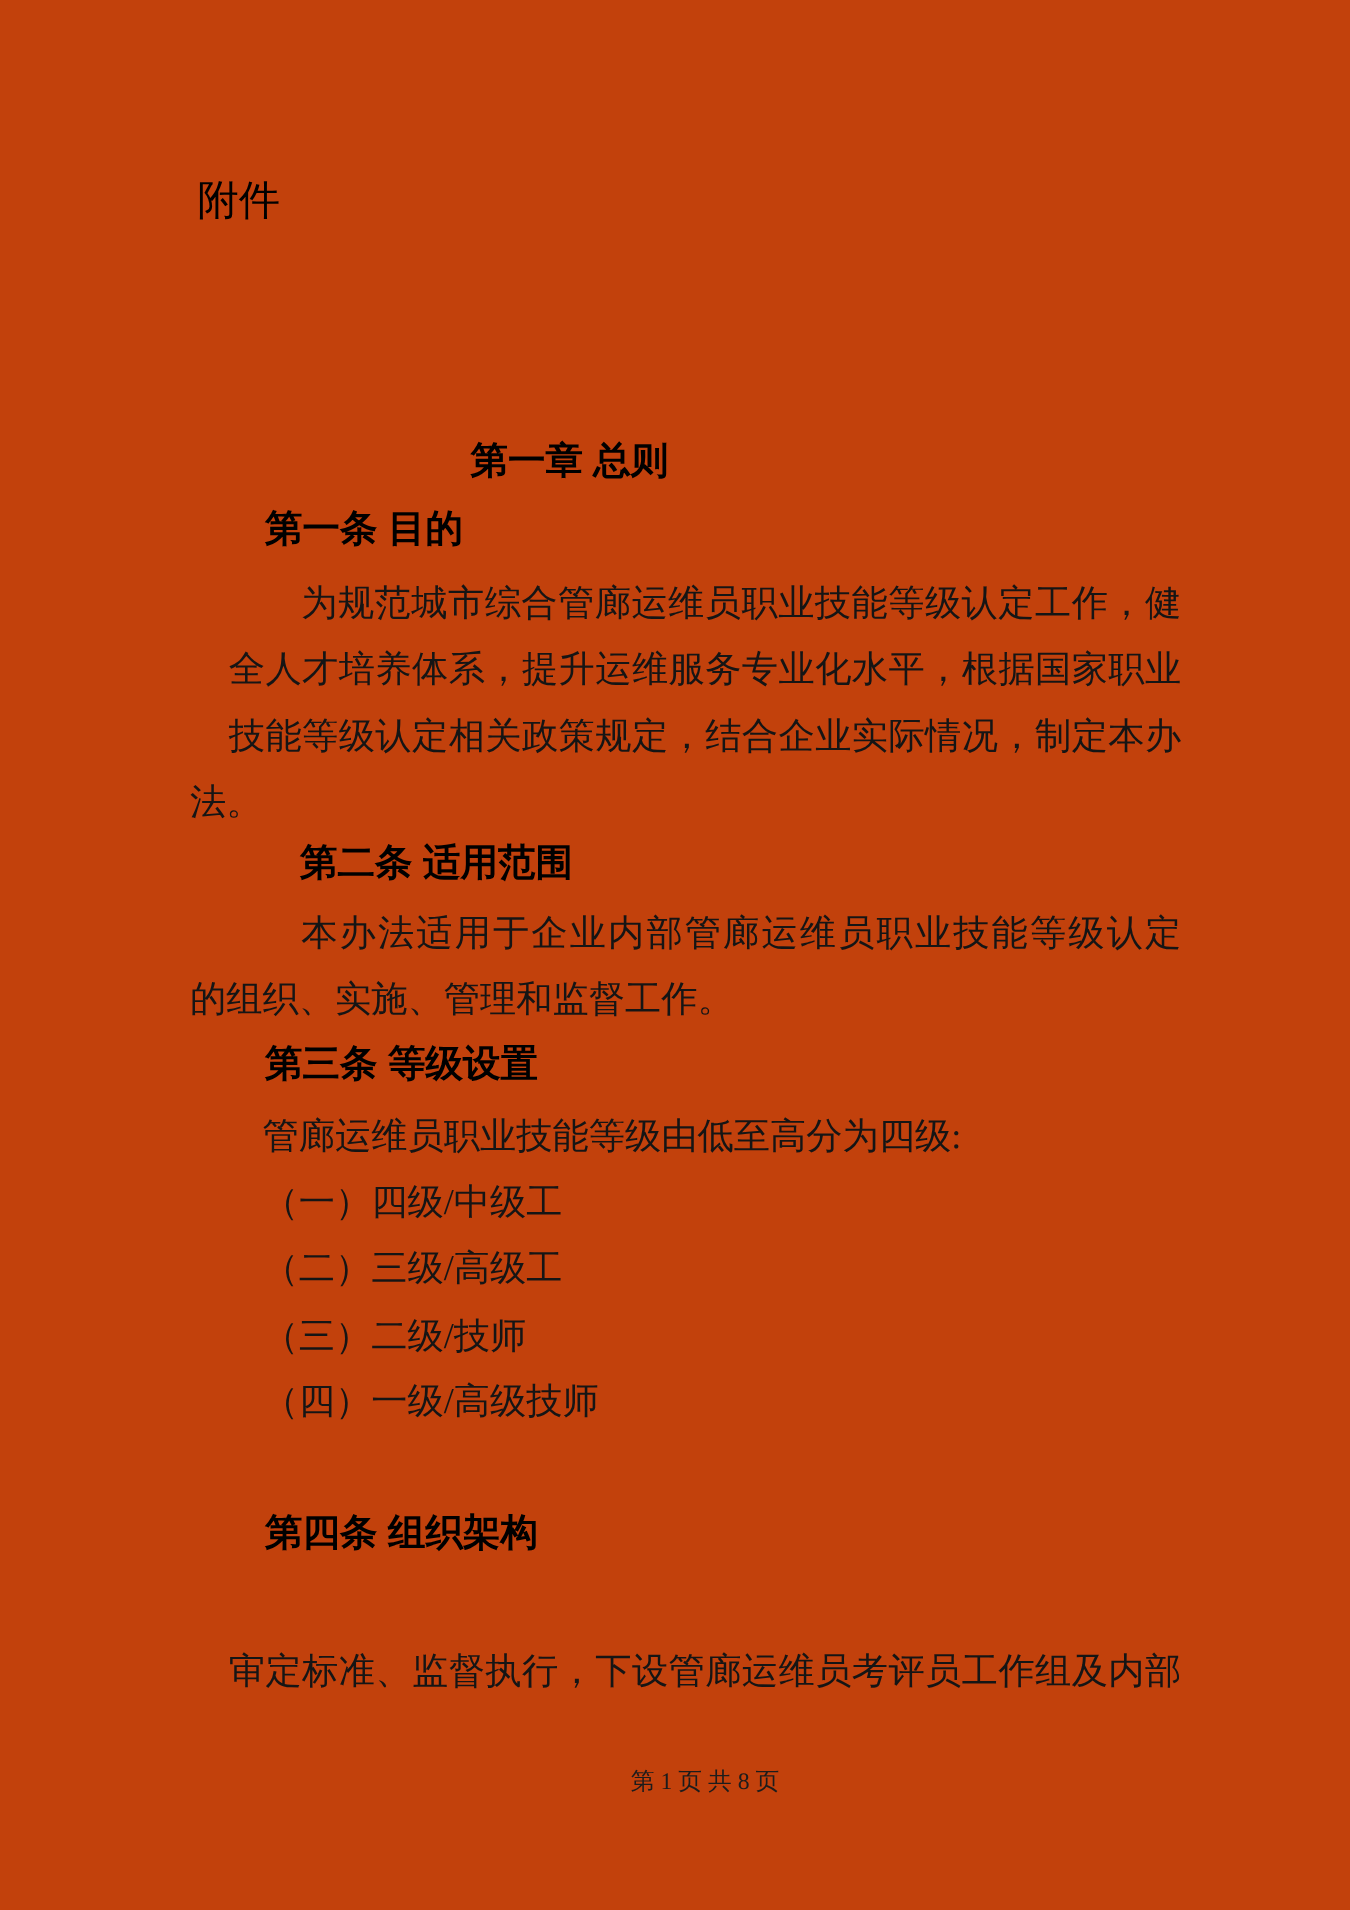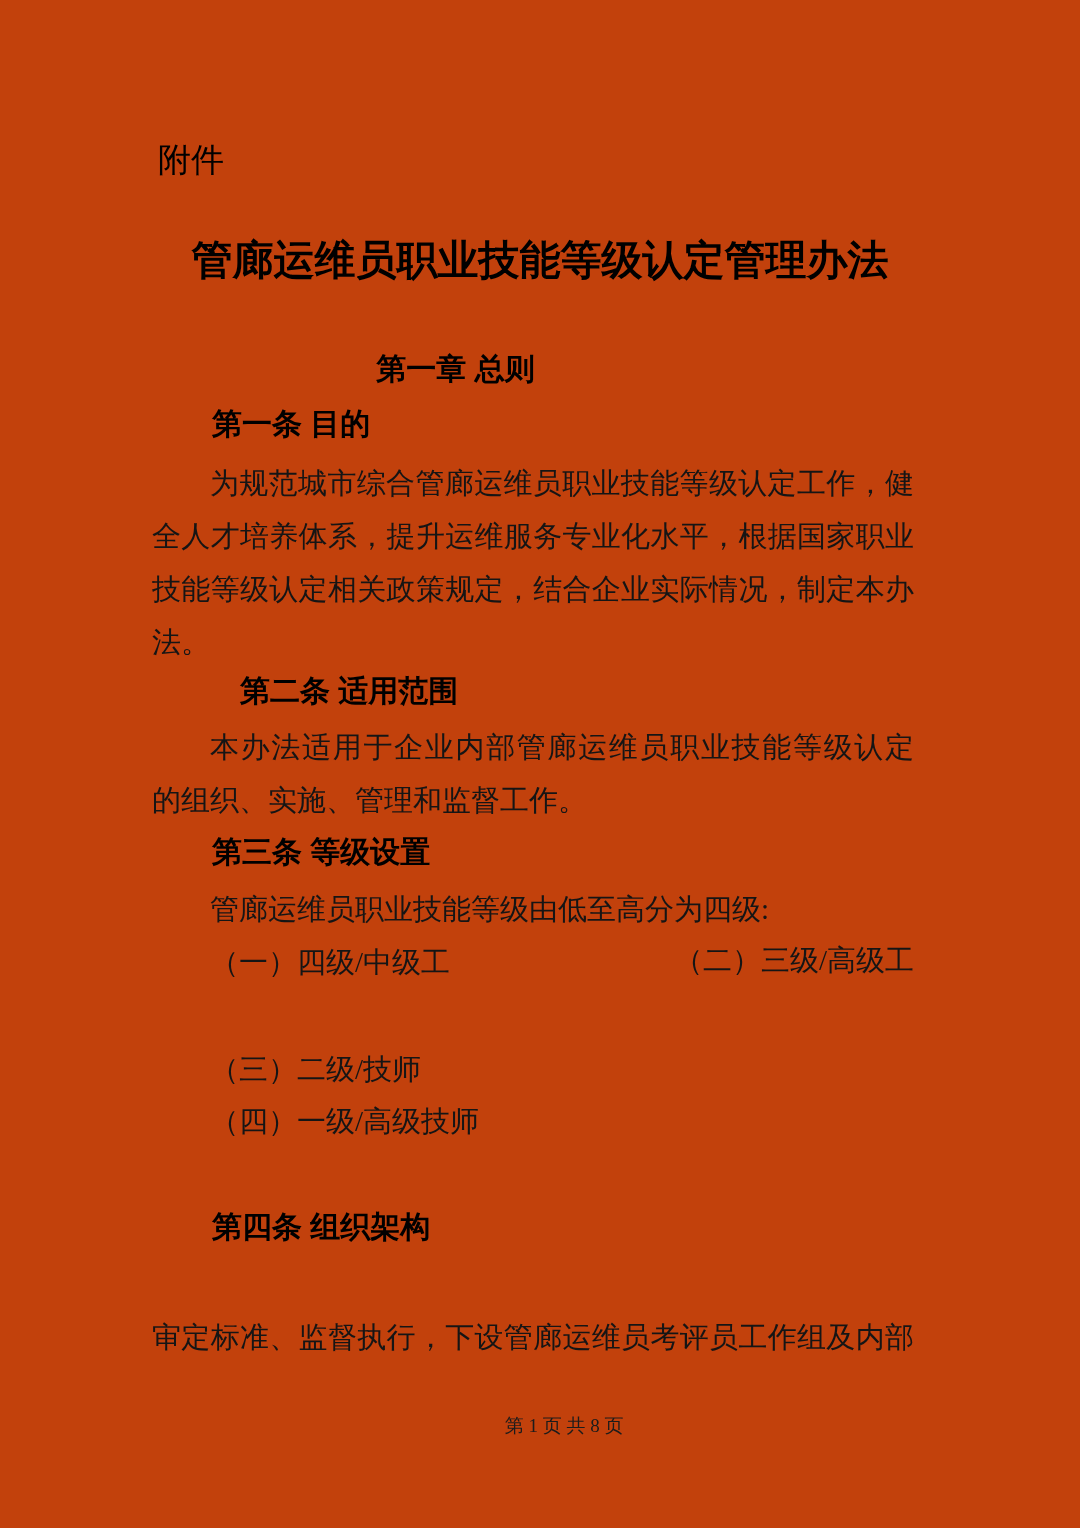--- a/index.html
+++ b/index.html
@@ -72,20 +72,21 @@
     font-weight: 400;
     font-size: 29px;
     line-height: 36px;
     color: #151515;
   }
   .indent { text-indent: 58px; }
   .jfull {
     text-align: justify;
     text-align-last: justify;
     text-justify: inter-character;
+    margin-left: 31px;
   }
 
   
   .page-footer {
     left: 0;
     top: 1414px;
     width: 1080px;
     text-align: center;
     font-family: "Liberation Serif", "DejaVu Serif", serif;
     font-size: 19px;
@@ -94,42 +95,41 @@
     margin-left: 24px;
   }
 </style>
 </head>
 <body>
 
 <div class="page">
 
   <div class="abs attachment">附件</div>
 
-  <div class="abs doc-title">管廊运维员职业技能等级认定管理办法</div>
 
   <div class="abs chap-heading" style="top:351px;">第一章 总则</div>
 
   <div class="abs art-heading" style="top:406px;">第一条 目的</div>
 
   <div class="abs body-line indent jfull" style="top:465px;">为规范城市综合管廊运维员职业技能等级认定工作，健</div>
   <div class="abs body-line jfull" style="top:518px;">全人才培养体系，提升运维服务专业化水平，根据国家职业</div>
   <div class="abs body-line jfull" style="top:571px;">技能等级认定相关政策规定，结合企业实际情况，制定本办</div>
   <div class="abs body-line" style="top:624px;">法。</div>
 
   <div class="abs art-heading" style="top:673px;margin-left:28px;">第二条 适用范围</div>
 
   <div class="abs body-line indent jfull" style="top:729px;">本办法适用于企业内部管廊运维员职业技能等级认定</div>
   <div class="abs body-line" style="top:782px;">的组织、实施、管理和监督工作。</div>
 
   <div class="abs art-heading" style="top:834px;">第三条 等级设置</div>
 
   <div class="abs body-line indent" style="top:891px;">管廊运维员职业技能等级由低至高分为四级:</div>
 
   <div class="abs body-line indent" style="top:944px;">（一）四级/中级工</div>
-  <div class="abs body-line indent" style="top:942px;text-align:right;">（二）三级/高级工</div>
+  <div class="abs body-line indent" style="top:997px;">（二）三级/高级工</div>
   <div class="abs body-line indent" style="top:1051px;">（三）二级/技师</div>
   <div class="abs body-line indent" style="top:1103px;">（四）一级/高级技师</div>
 
 
   <div class="abs art-heading" style="top:1209px;">第四条 组织架构</div>
 
   <div class="abs body-line jfull" style="top:1319px;">审定标准、监督执行，下设管廊运维员考评员工作组及内部</div>
 
   <div class="abs page-footer">第 1 页 共 8 页</div>
 

